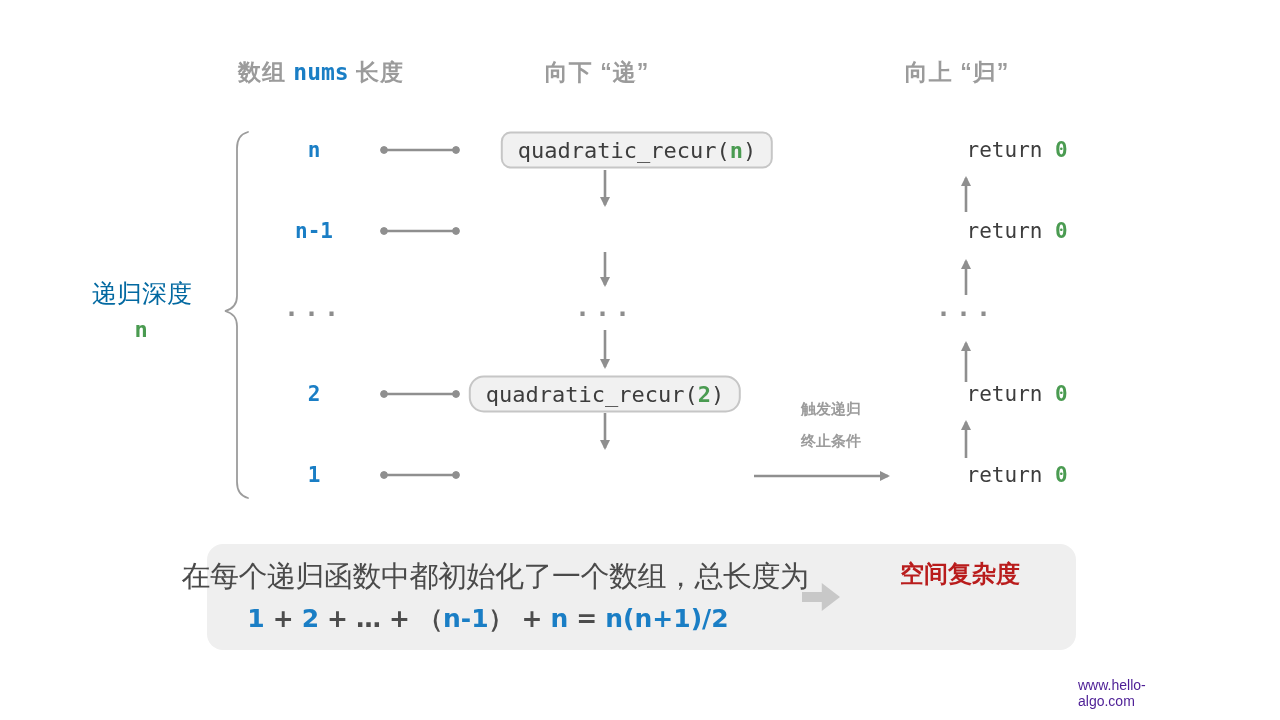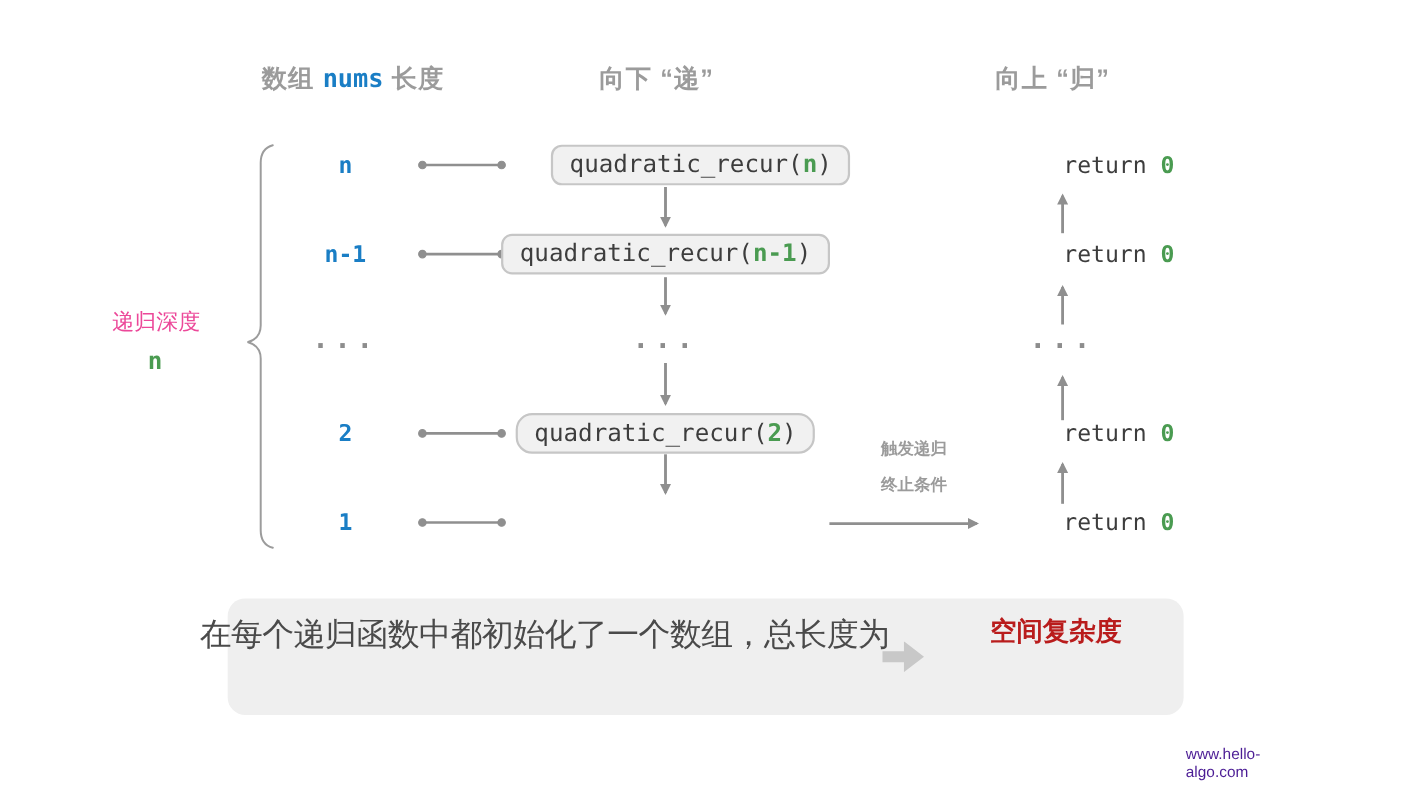--- a/index.html
+++ b/index.html
@@ -24,21 +24,21 @@
   .row-label { font-family: "DejaVu Sans Mono", monospace; font-size: 21px;
                font-weight: bold; color: #1a7ec5; }
   .call-box { background: #f1f1f1; border: 2px solid #c6c6c6; border-radius: 10px;
               padding: 4px 15px; font-family: "DejaVu Sans Mono", monospace;
               font-size: 22px; color: #3d3d3d; }
   .return-text { font-family: "DejaVu Sans Mono", monospace; font-size: 21px;
                  color: #3d3d3d; }
   .ellipsis { font-family: "DejaVu Sans Mono", monospace; font-size: 25px;
               font-weight: bold; color: #8d8d8d; letter-spacing: 5px; line-height: 25px; }
 
-  .depth-label { font-size: 20px; color: #ec4899; }
+  .depth-label { font-size: 25px; color: #0369a1; }
   .depth-value { font-family: "DejaVu Sans Mono", monospace; font-size: 22px;
                  font-weight: bold; color: #4a9b51; }
 
   .base-case { font-size: 15px; font-weight: bold; color: #9b9b9b;
                text-align: left; line-height: 32px; }
 
   .summary-box { left: 207px; top: 544px; width: 869px; height: 106px;
                  background: #efefef; border-radius: 16px; }
   .summary-line1 { font-size: 29px; color: #4a4a4a; letter-spacing: -0.5px; }
   .formula { font-size: 25px; font-weight: bold; color: #4c4c4c;
@@ -115,23 +115,20 @@
 
   <div class="abs ctr layer row-label" style="left:314px; top:150px;">n</div>
   <div class="abs ctr layer row-label" style="left:314px; top:231px;">n-1</div>
   <div class="abs hctr layer ellipsis" style="left:314px; top:295px;">...</div>
   <div class="abs ctr layer row-label" style="left:314px; top:394px;">2</div>
   <div class="abs ctr layer row-label" style="left:314px; top:475px;">1</div>
 
   <div class="abs ctr layer call-box" style="left:605px; top:150px;margin-left:32px;">
     <span>quadratic_recur(</span><span class="green">n</span><span>)</span>
   </div>
-  <div class="abs ctr layer call-box" style="left:605px; top:231px;">
-    <span>quadratic_recur(</span><span class="green">n-1</span><span>)</span>
-  </div>
   <div class="abs hctr layer ellipsis" style="left:605px; top:295px;">...</div>
   <div class="abs ctr layer call-box" style="left:605px; top:394px;border-radius:15px;">
     <span>quadratic_recur(</span><span class="green">2</span><span>)</span>
   </div>
 
   <div class="abs vctr layer return-text" style="left:916px; top:150px;">
     <span>return </span><span class="green">0</span>
   </div>
   <div class="abs vctr layer return-text" style="left:916px; top:231px;">
     <span>return </span><span class="green">0</span>
@@ -145,20 +142,23 @@
   </div>
 
   <div class="abs ctr layer base-case cjk" style="left:831px; top:425px;">
     <div>触发递归</div>
     <div>终止条件</div>
   </div>
 
   <div class="abs layer summary-box"></div>
   <div class="abs ctr layer summary-line1 cjk" style="left:495px; top:577px; z-index:3;">在每个递归函数中都初始化了一个数组，总长度为</div>
 
+  <div class="abs ctr layer formula" style="left:488px; top:618px; z-index:3;">
+    <span class="blue">1</span><span class="op">+</span><span class="blue">2</span><span class="op">+</span><span>…</span><span class="op">+</span><span>（</span><span class="blue">n-1</span><span>）</span><span class="op">+</span><span class="blue">n</span><span class="op">=</span><span class="blue">n(n+1)/2</span>
+  </div>
 
   <div class="abs layer block-arrow" style="z-index:3;"></div>
 
   <div class="abs ctr layer space-title cjk" style="left:960px; top:574px; z-index:3;">空间复杂度</div>
 
   <div class="abs layer watermark" style="left:1078px; top:677px;">www.hello-algo.com</div>
 
 </div>
 
 </body></html>

